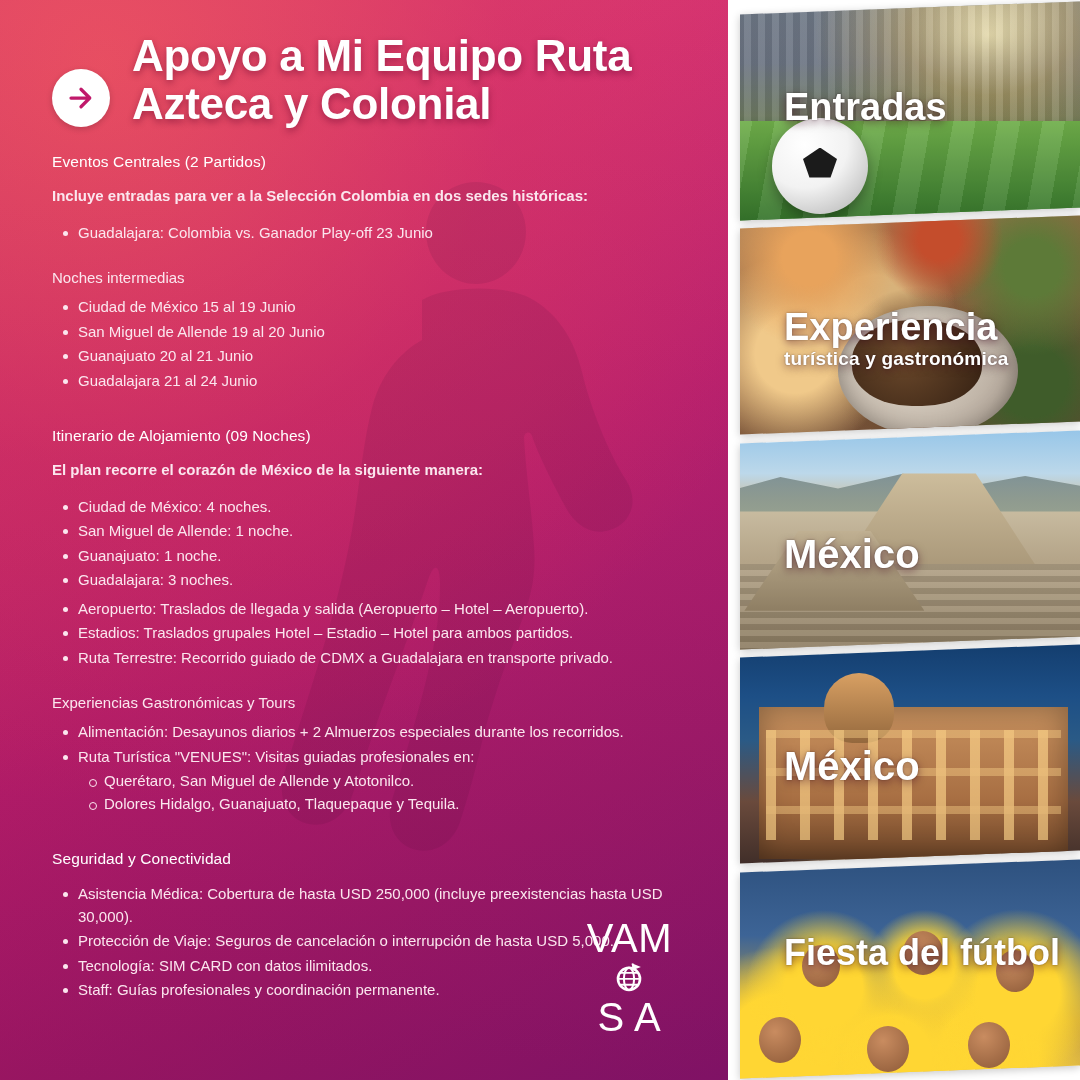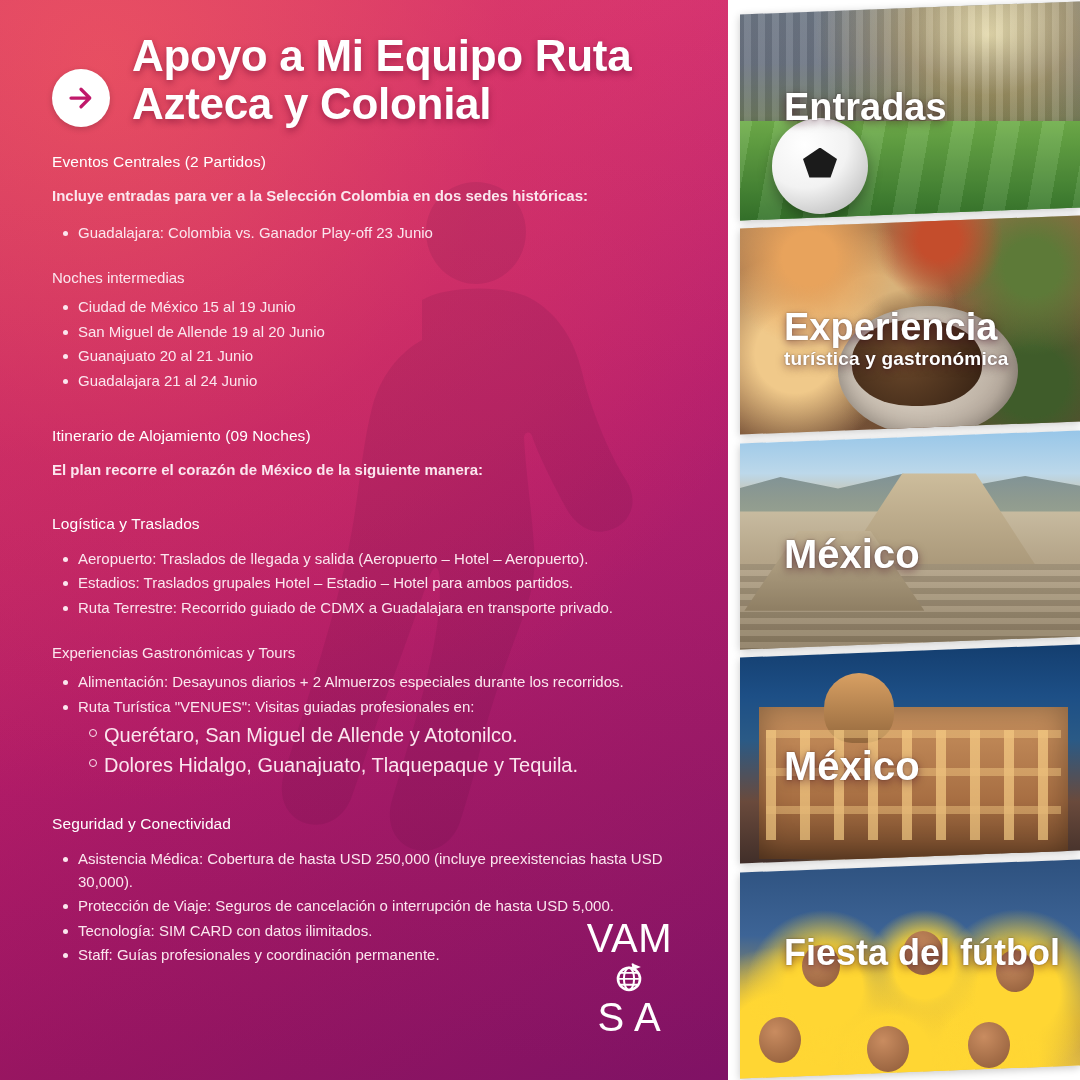--- a/index.html
+++ b/index.html
@@ -120,21 +120,21 @@
     border-radius: 50%;
     background: #fbe6ee;
   }
   ul.bul ul.sub {
     list-style: none;
     margin: 2px 0 0 0;
     padding-left: 26px;
   }
   ul.bul ul.sub > li {
     position: relative;
-    font-size: 20px;
+    font-size: 15px;
     line-height: 1.5;
     color: #fbe6ee;
   }
   ul.bul ul.sub > li::before {
     content: "";
     position: absolute;
     left: -15px; top: 9px;
     width: 6px; height: 6px;
     border-radius: 50%;
     border: 1.3px solid #fbe6ee;
@@ -390,22 +390,27 @@
         <p class="plain">Noches intermedias</p>
         <ul class="bul">
           <li>Ciudad de México 15 al 19 Junio</li>
           <li>San Miguel de Allende 19 al 20 Junio</li>
           <li>Guanajuato 20 al 21 Junio</li>
           <li>Guadalajara 21 al 24 Junio</li>
         </ul>
 
         <h2 class="sec spaced">Itinerario de Alojamiento (09 Noches)</h2>
         <p class="lead">El plan recorre el corazón de México de la siguiente manera:</p>
-
-        <h2 class="sec spaced">Logística y Traslados</h2>
+        <ul class="bul">
+          <li>Ciudad de México: 4 noches.</li>
+          <li>San Miguel de Allende: 1 noche.</li>
+          <li>Guanajuato: 1 noche.</li>
+          <li>Guadalajara: 3 noches.</li>
+        </ul>
+
         <ul class="bul">
           <li>Aeropuerto: Traslados de llegada y salida (Aeropuerto – Hotel – Aeropuerto).</li>
           <li>Estadios: Traslados grupales Hotel – Estadio – Hotel para ambos partidos.</li>
           <li>Ruta Terrestre: Recorrido guiado de CDMX a Guadalajara en transporte privado.</li>
         </ul>
 
         <p class="plain">Experiencias Gastronómicas y Tours</p>
         <ul class="bul">
           <li>Alimentación: Desayunos diarios + 2 Almuerzos especiales durante los recorridos.</li>
           <li>

